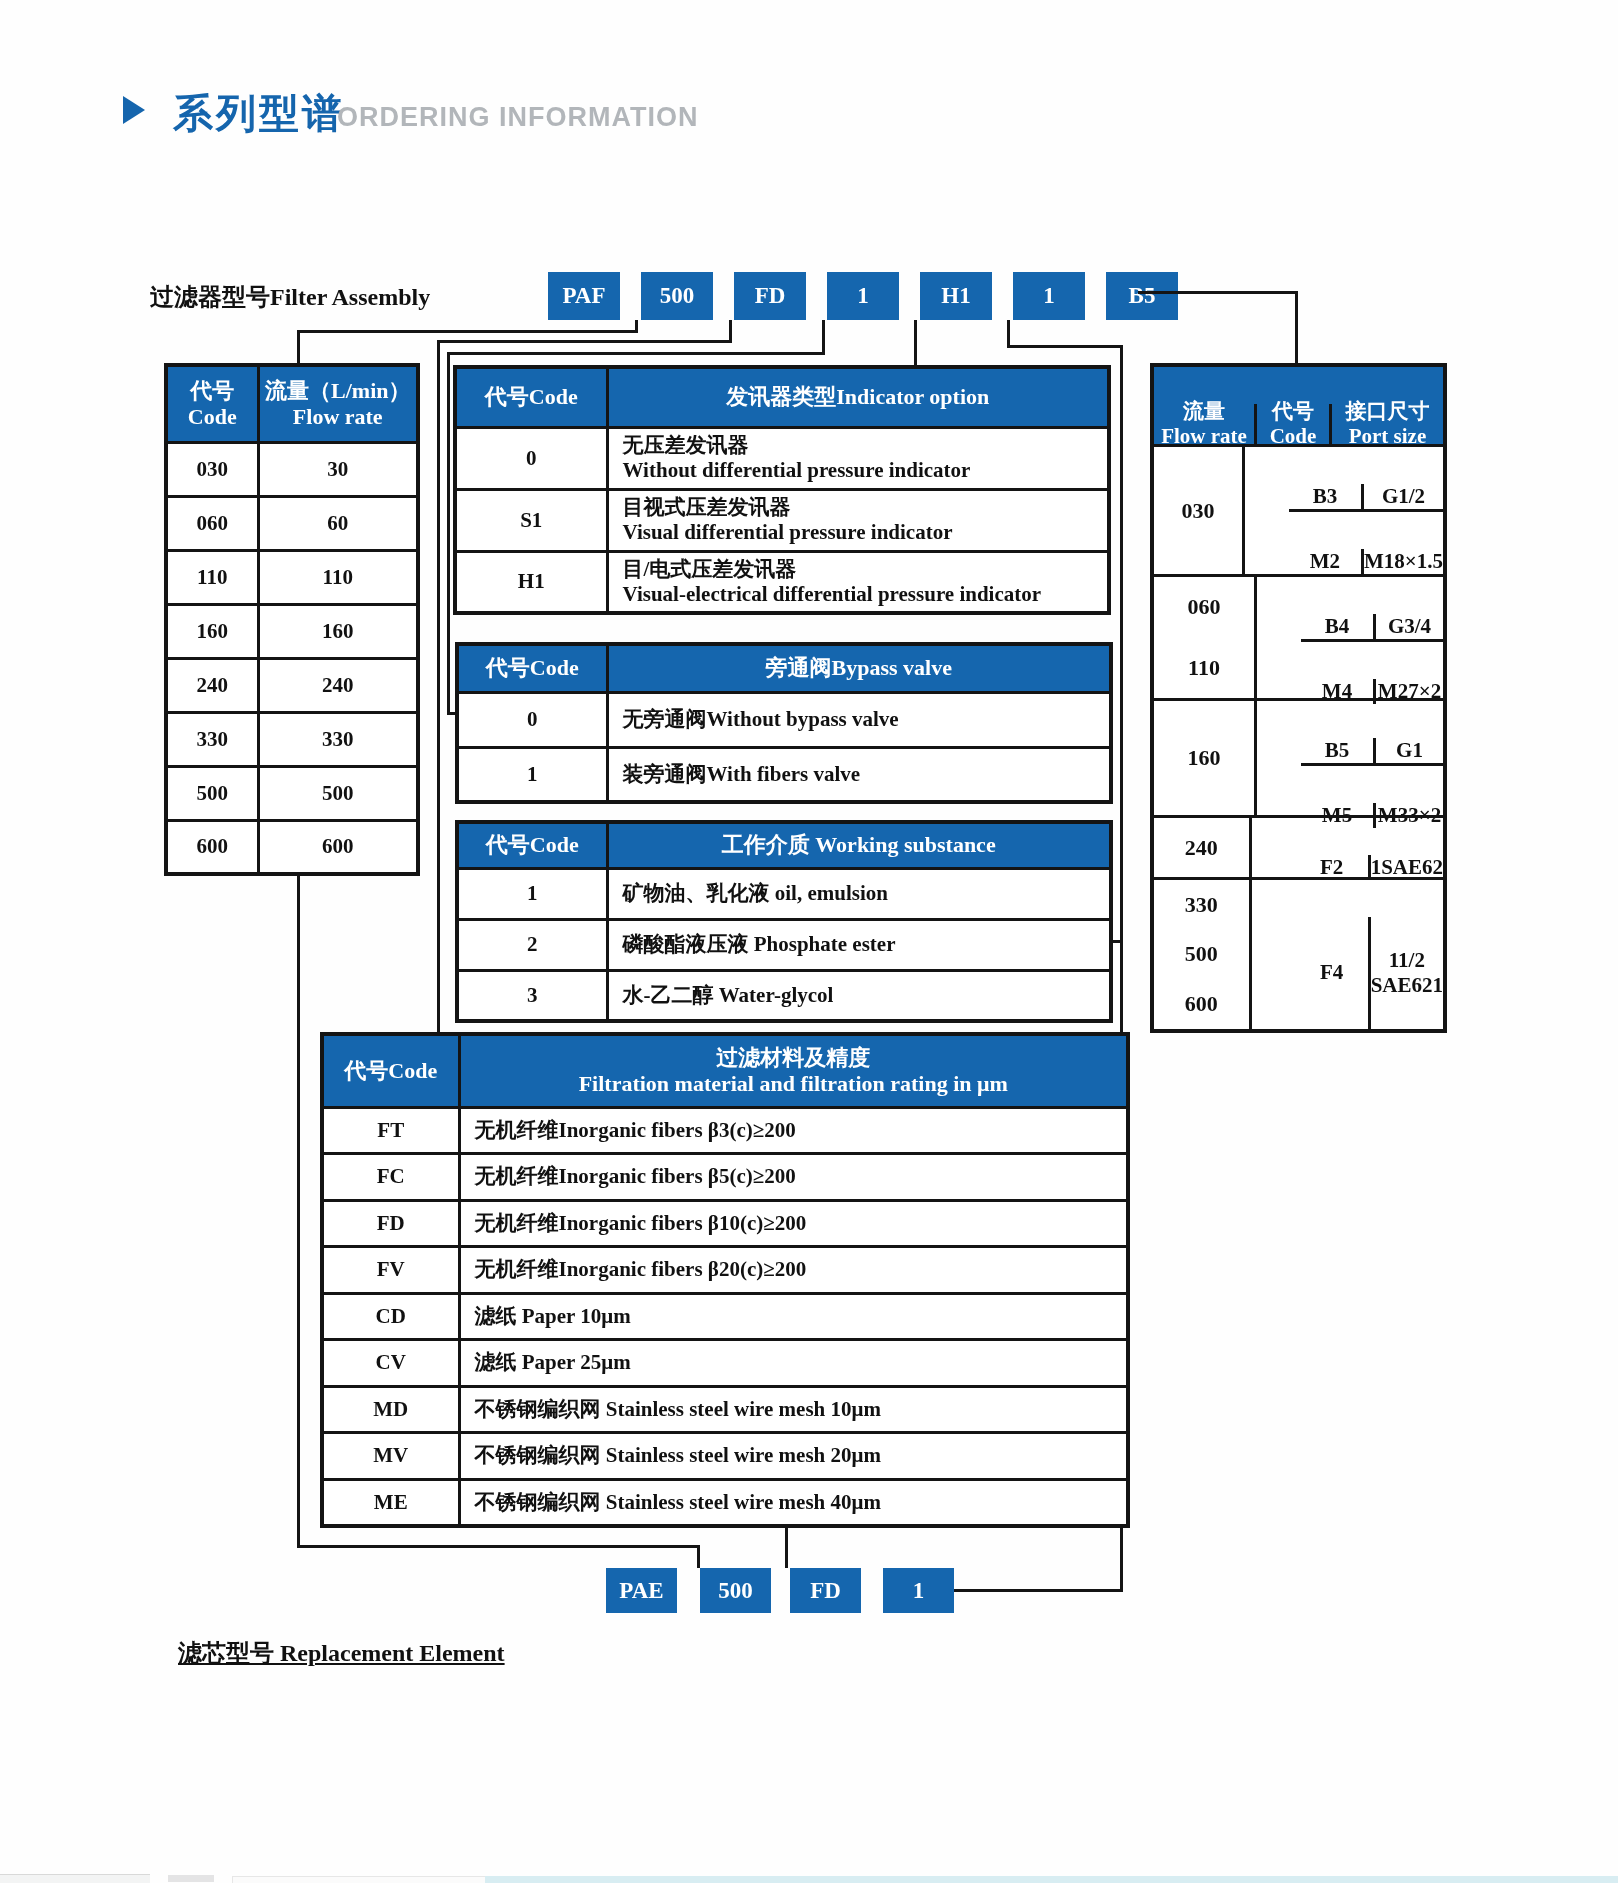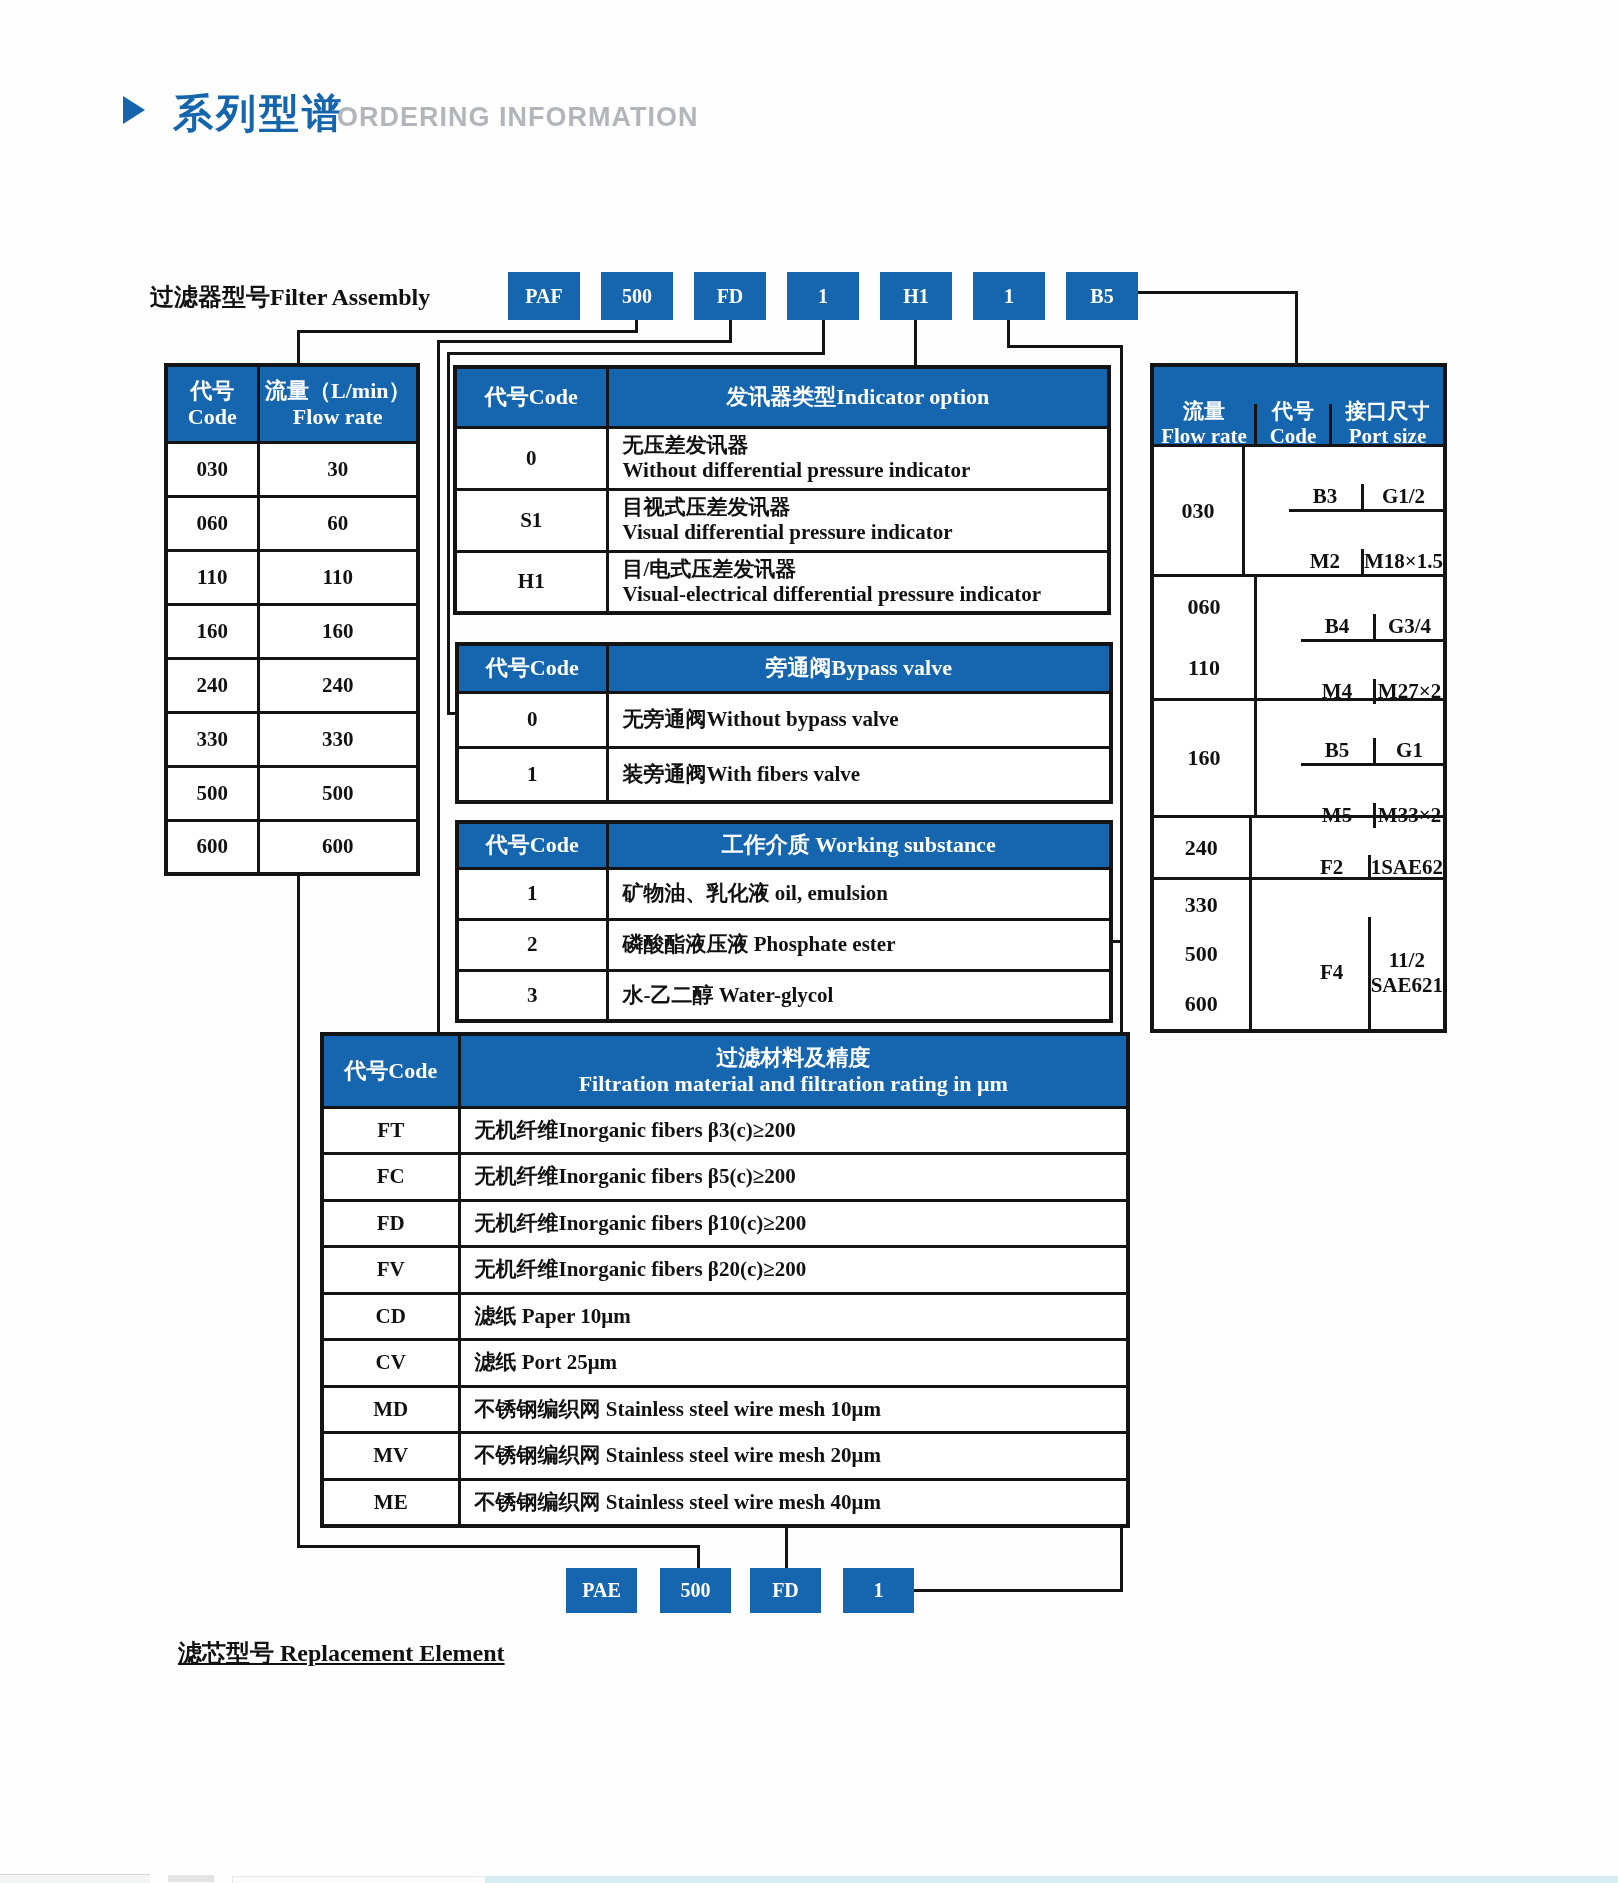--- a/index.html
+++ b/index.html
@@ -7,22 +7,22 @@
     position:relative;width:1618px;height:1883px;background:#fefefe;overflow:hidden;
     font-family:"Liberation Serif","DejaVu Serif",serif;color:#111;
   }
   .abs{position:absolute;}
   .pre{white-space:pre-line;}
   
   .tri{width:0;height:0;border-left:22px solid #1565ad;border-top:14px solid transparent;border-bottom:14px solid transparent;}
   .title-zh{font-family:"Liberation Sans","DejaVu Sans",sans-serif;font-weight:bold;font-size:40px;color:#1565ad;letter-spacing:3px;}
   .title-en{font-family:"Liberation Sans","DejaVu Sans",sans-serif;font-weight:bold;font-size:27px;color:#b2b6ba;letter-spacing:1px;}
   
-  .codebox{background:#1566ae;color:#fff;font-weight:bold;font-size:20px;
-    display:flex;align-items:center;justify-content:center;}
+  .codebox{background:#1566ae;color:#fff;font-weight:bold;font-size:23px;
+    display:flex;align-items:center;justify-content:center;margin-left:40px;}
   .asm-label{font-size:24px;font-weight:bold;}
   
   table.t{border-collapse:collapse;border:4px solid #141414;table-layout:fixed;background:#fff;}
   .t th,.t td{border:3px solid #141414;font-size:21px;font-weight:bold;text-align:center;vertical-align:middle;padding:0;line-height:1.18;}
   .t .hd{background:#1566ae;color:#fff;font-size:22px;}
   .t .lft{text-align:left;padding-left:14px;}
   
   .ptab{border:4px solid #141414;background:#fff;box-sizing:border-box;display:flex;flex-direction:column;}
   .prow{display:flex;box-sizing:border-box;}
   .phead{height:77px;background:#1566ae;color:#fff;}
@@ -319,21 +319,21 @@
     <tr style="height:46.5px;">
           <td>FV</td>
           <td class="lft">无机纤维Inorganic fibers β20(c)≥200</td>
         </tr>
     <tr style="height:46.5px;">
           <td>CD</td>
           <td class="lft">滤纸 Paper 10μm</td>
         </tr>
     <tr style="height:46.5px;">
           <td>CV</td>
-          <td class="lft">滤纸 Port 25μm</td>
+          <td class="lft">滤纸 Paper 25μm</td>
         </tr>
     <tr style="height:46.5px;">
           <td>MD</td>
           <td class="lft">不锈钢编织网 Stainless steel wire mesh 10μm</td>
         </tr>
     <tr style="height:46.5px;">
           <td>MV</td>
           <td class="lft">不锈钢编织网 Stainless steel wire mesh 20μm</td>
         </tr>
     <tr style="height:46.5px;">

